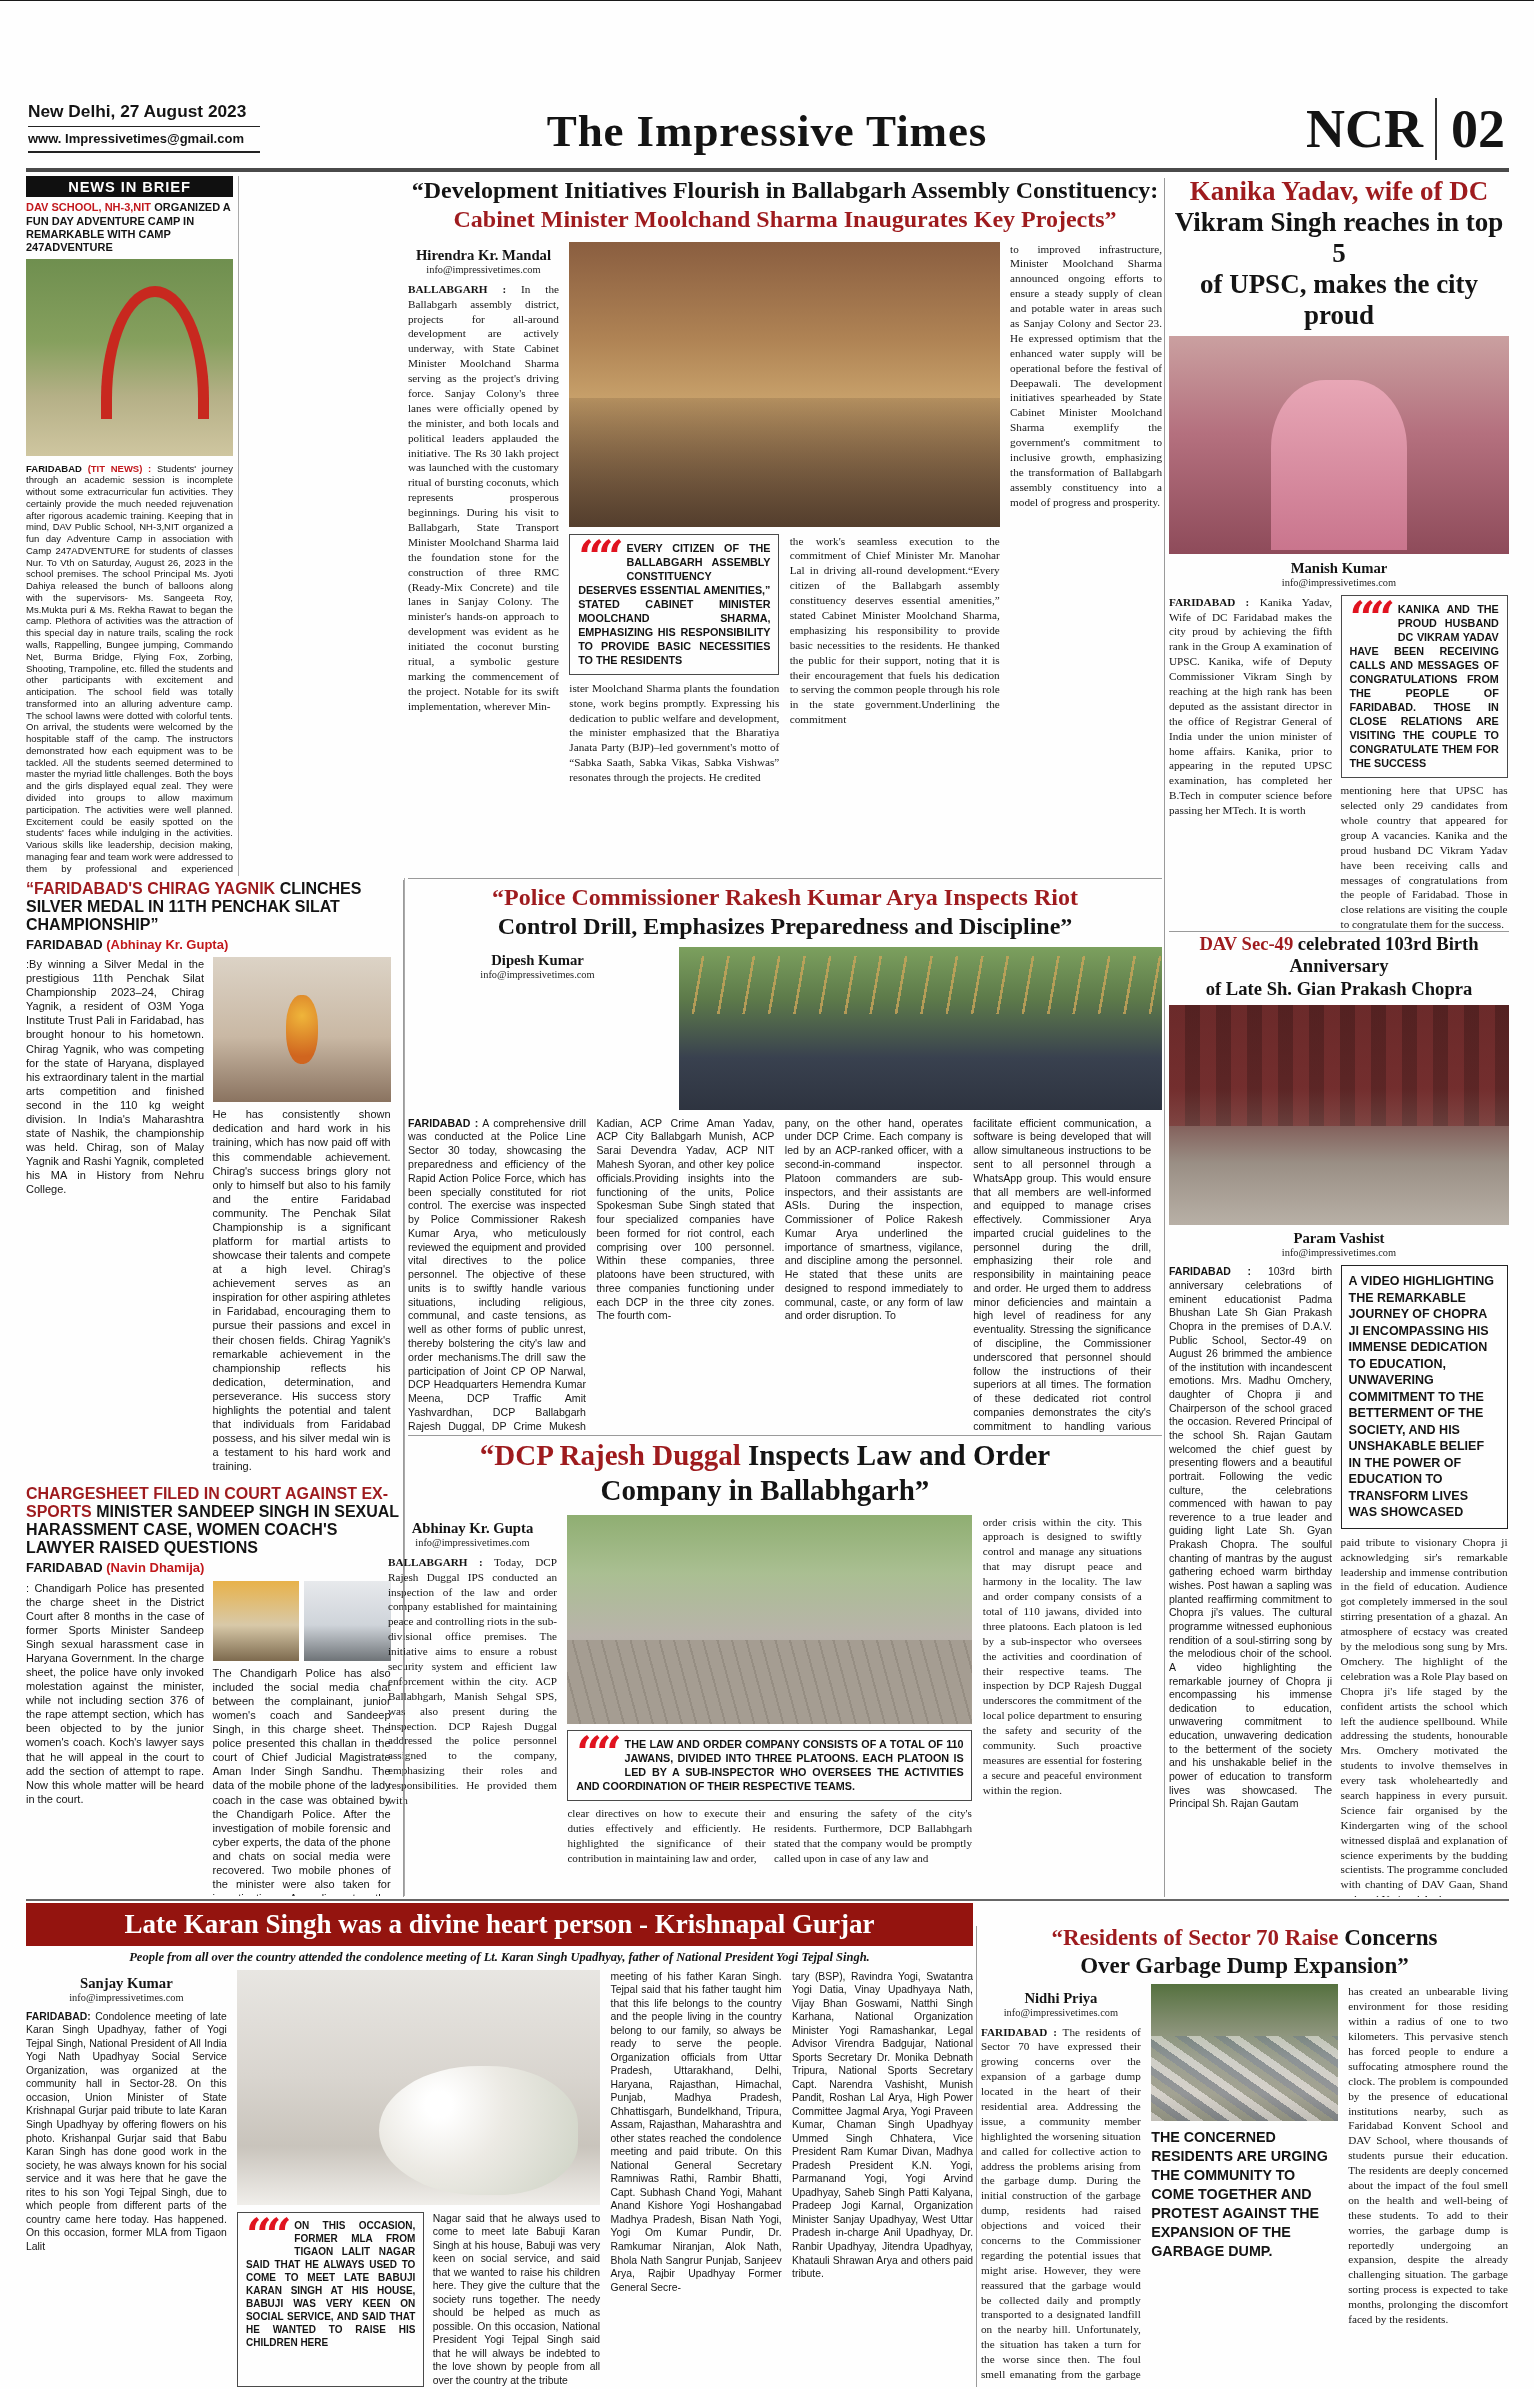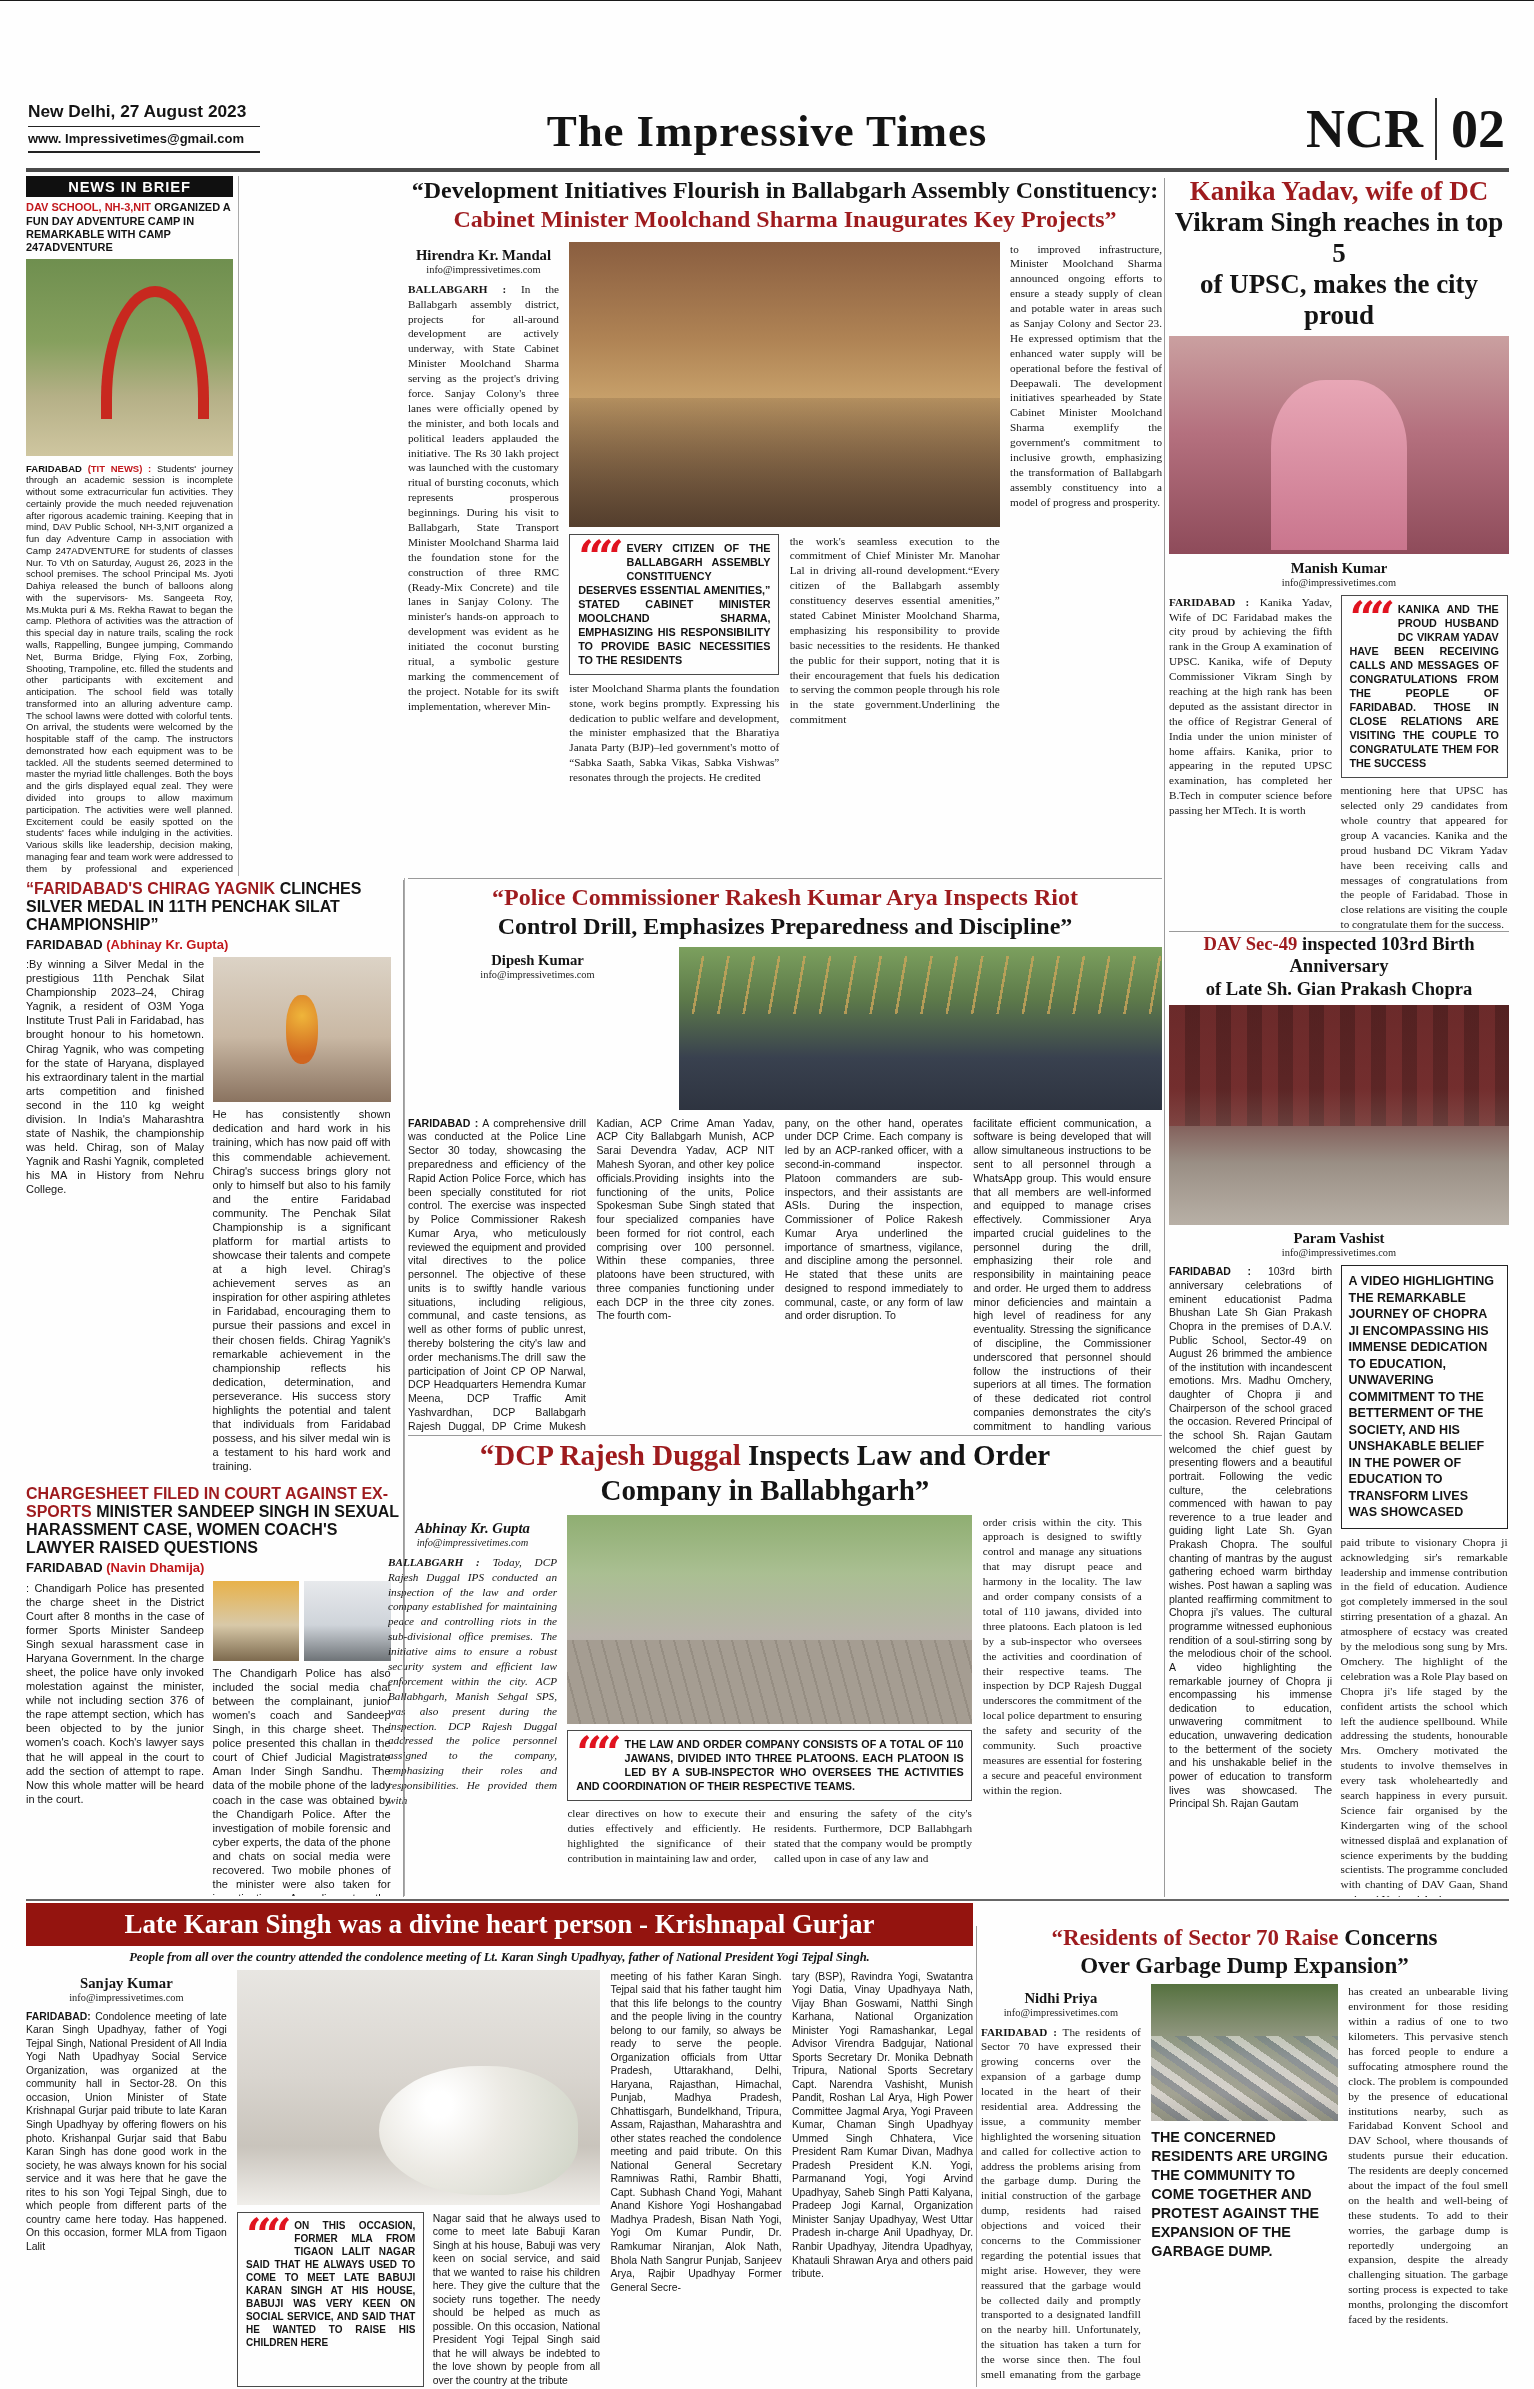--- a/index.html
+++ b/index.html
@@ -250,21 +250,21 @@
       <div class="sanscol" style="width:178px;">facilitate efficient communication, a software is being developed that will allow simultaneous instructions to be sent to all personnel through a WhatsApp group. This would ensure that all members are well-informed and equipped to manage crises effectively. Commissioner Arya imparted crucial guidelines to the personnel during the drill, emphasizing their role and responsibility in maintaining peace and order. He urged them to address minor deficiencies and maintain a high level of readiness for any eventuality. Stressing the significance of discipline, the Commissioner underscored that personnel should follow the instructions of their superiors at all times. The formation of these dedicated riot control companies demonstrates the city's commitment to handling various situations swiftly and decisively. The goal is to ensure a secure environment for citizens by effectively managing any form of social unrest and bolstering law enforcement mechanisms.</div>
     </div>
   </div>
 
   <div class="abs clip" id="dcp">
     <div class="h-dcp">
       <span class="dkred">“DCP Rajesh Duggal</span><span> Inspects Law and Order</span>
     </div>
     <div class="h-dcp">Company in Ballabhgarh”</div>
     <div style="display:flex;gap:10.4px;margin-top:7px;">
-      <div style="width:169px;font-style:italic;">
+      <div style="width:169px;">
         <div class="byline">
           <div class="nm">Abhinay Kr. Gupta</div>
           <div class="em">info@impressivetimes.com</div>
         </div>
         <div class="serifcol">
           <b>BALLABGARH :</b>
           <span>Today, DCP Rajesh Duggal IPS conducted an inspection of the law and order company established for maintaining peace and controlling riots in the sub-divisional office premises. The initiative aims to ensure a robust security system and efficient law enforcement within the city. ACP Ballabhgarh, Manish Sehgal SPS, was also present during the inspection. DCP Rajesh Duggal addressed the police personnel assigned to the company, emphasizing their roles and responsibilities. He provided them with</span>
         </div>
       </div>
       <div style="width:405px;">
@@ -276,21 +276,21 @@
           <div class="serifcol" style="width:198px;">clear directives on how to execute their duties effectively and efficiently. He highlighted the significance of their contribution in maintaining law and order,</div>
           <div class="serifcol" style="width:198px;">and ensuring the safety of the city's residents. Furthermore, DCP Ballabhgarh stated that the company would be promptly called upon in case of any law and</div>
         </div>
       </div>
       <div class="serifcol" style="width:159px;">order crisis within the city. This approach is designed to swiftly control and manage any situations that may disrupt peace and harmony in the locality. The law and order company consists of a total of 110 jawans, divided into three platoons. Each platoon is led by a sub-inspector who oversees the activities and coordination of their respective teams. The inspection by DCP Rajesh Duggal underscores the commitment of the local police department to ensuring the safety and security of the community. Such proactive measures are essential for fostering a secure and peaceful environment within the region.</div>
     </div>
   </div>
 
   <div class="abs clip" id="dav">
     <div class="h-dav">
-      <span class="dkred">DAV Sec-49</span><span> inspected 103rd Birth Anniversary</span>
+      <span class="dkred">DAV Sec-49</span><span> celebrated 103rd Birth Anniversary</span>
     </div>
     <div class="h-dav">of Late Sh. Gian Prakash Chopra</div>
     <div class="ph ph-dav">
       <div class="curtain"></div>
     </div>
     <div class="byline">
       <div class="nm">Param Vashist</div>
       <div class="em">info@impressivetimes.com</div>
     </div>
     <div style="display:flex;gap:8.6px;">

